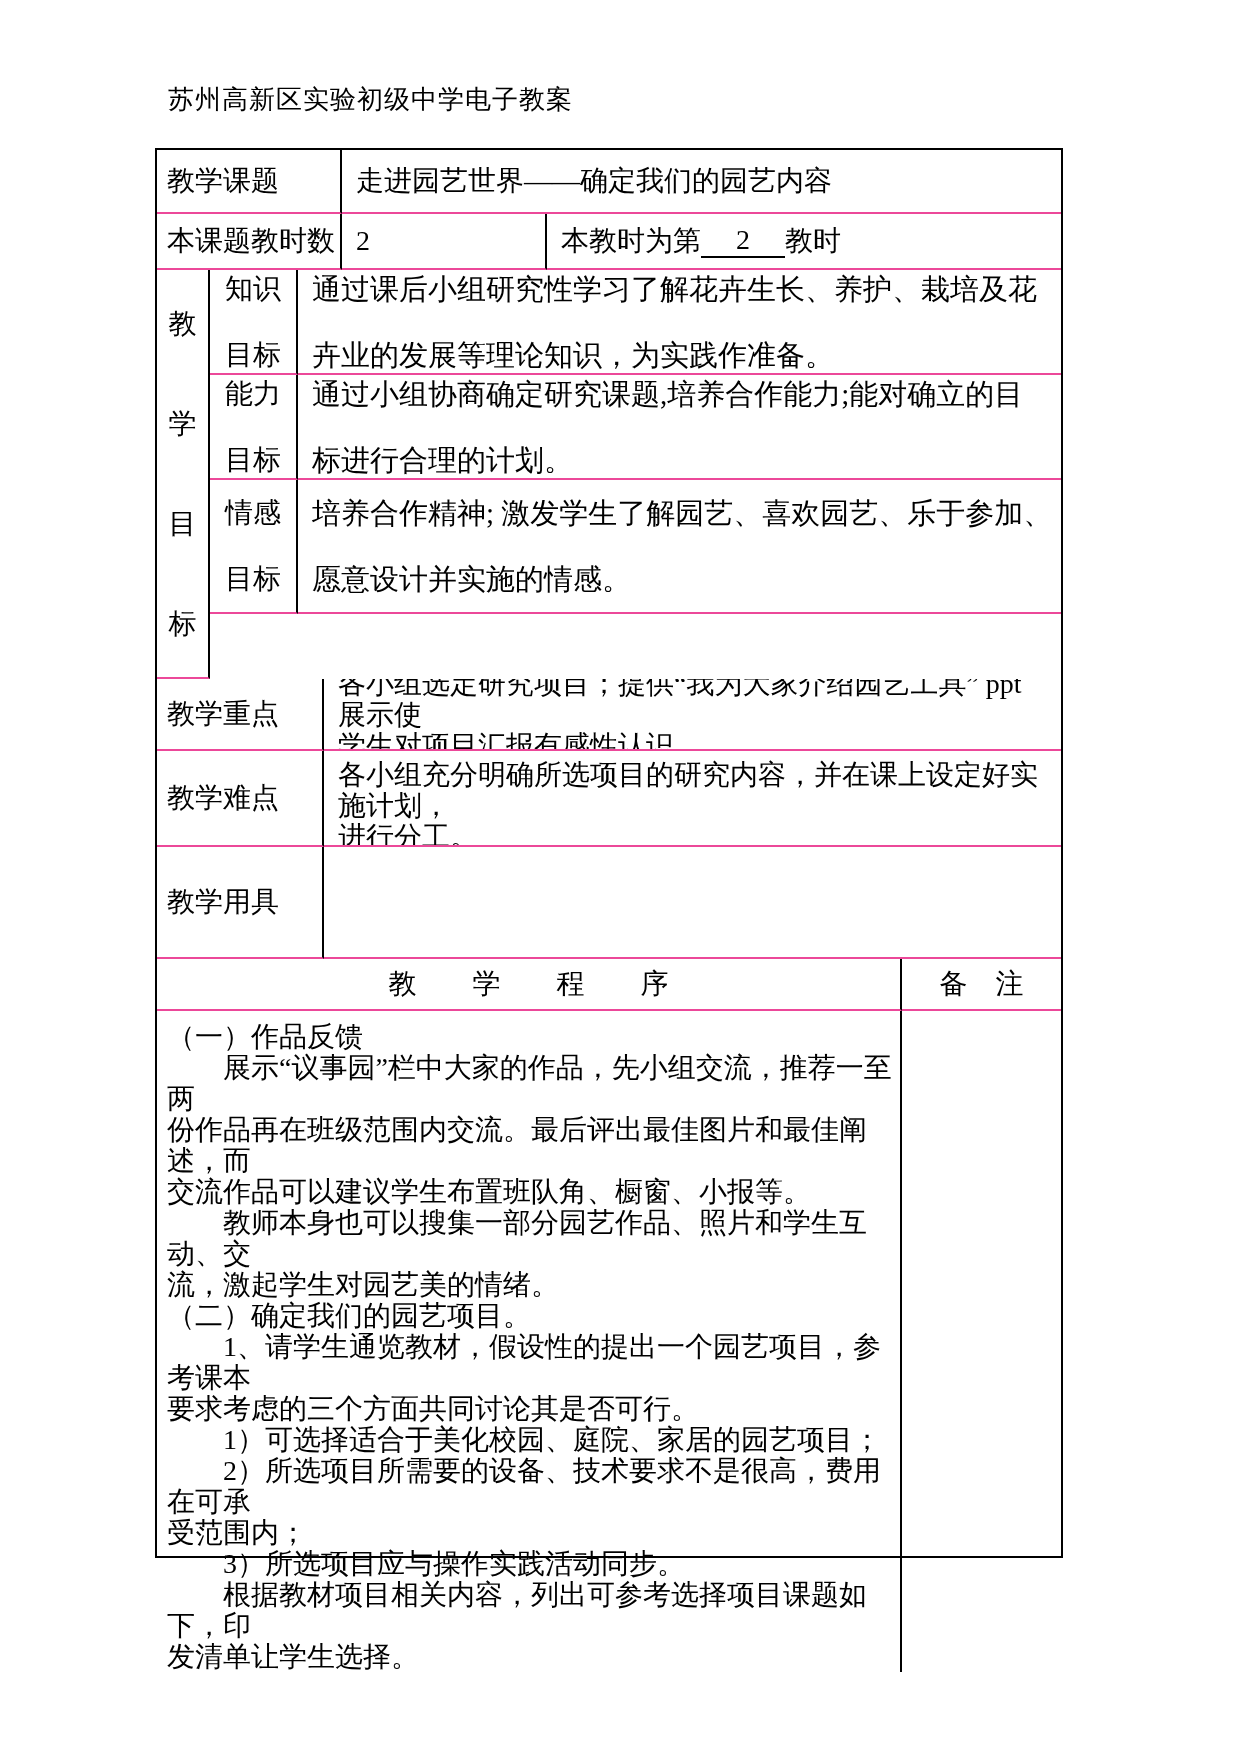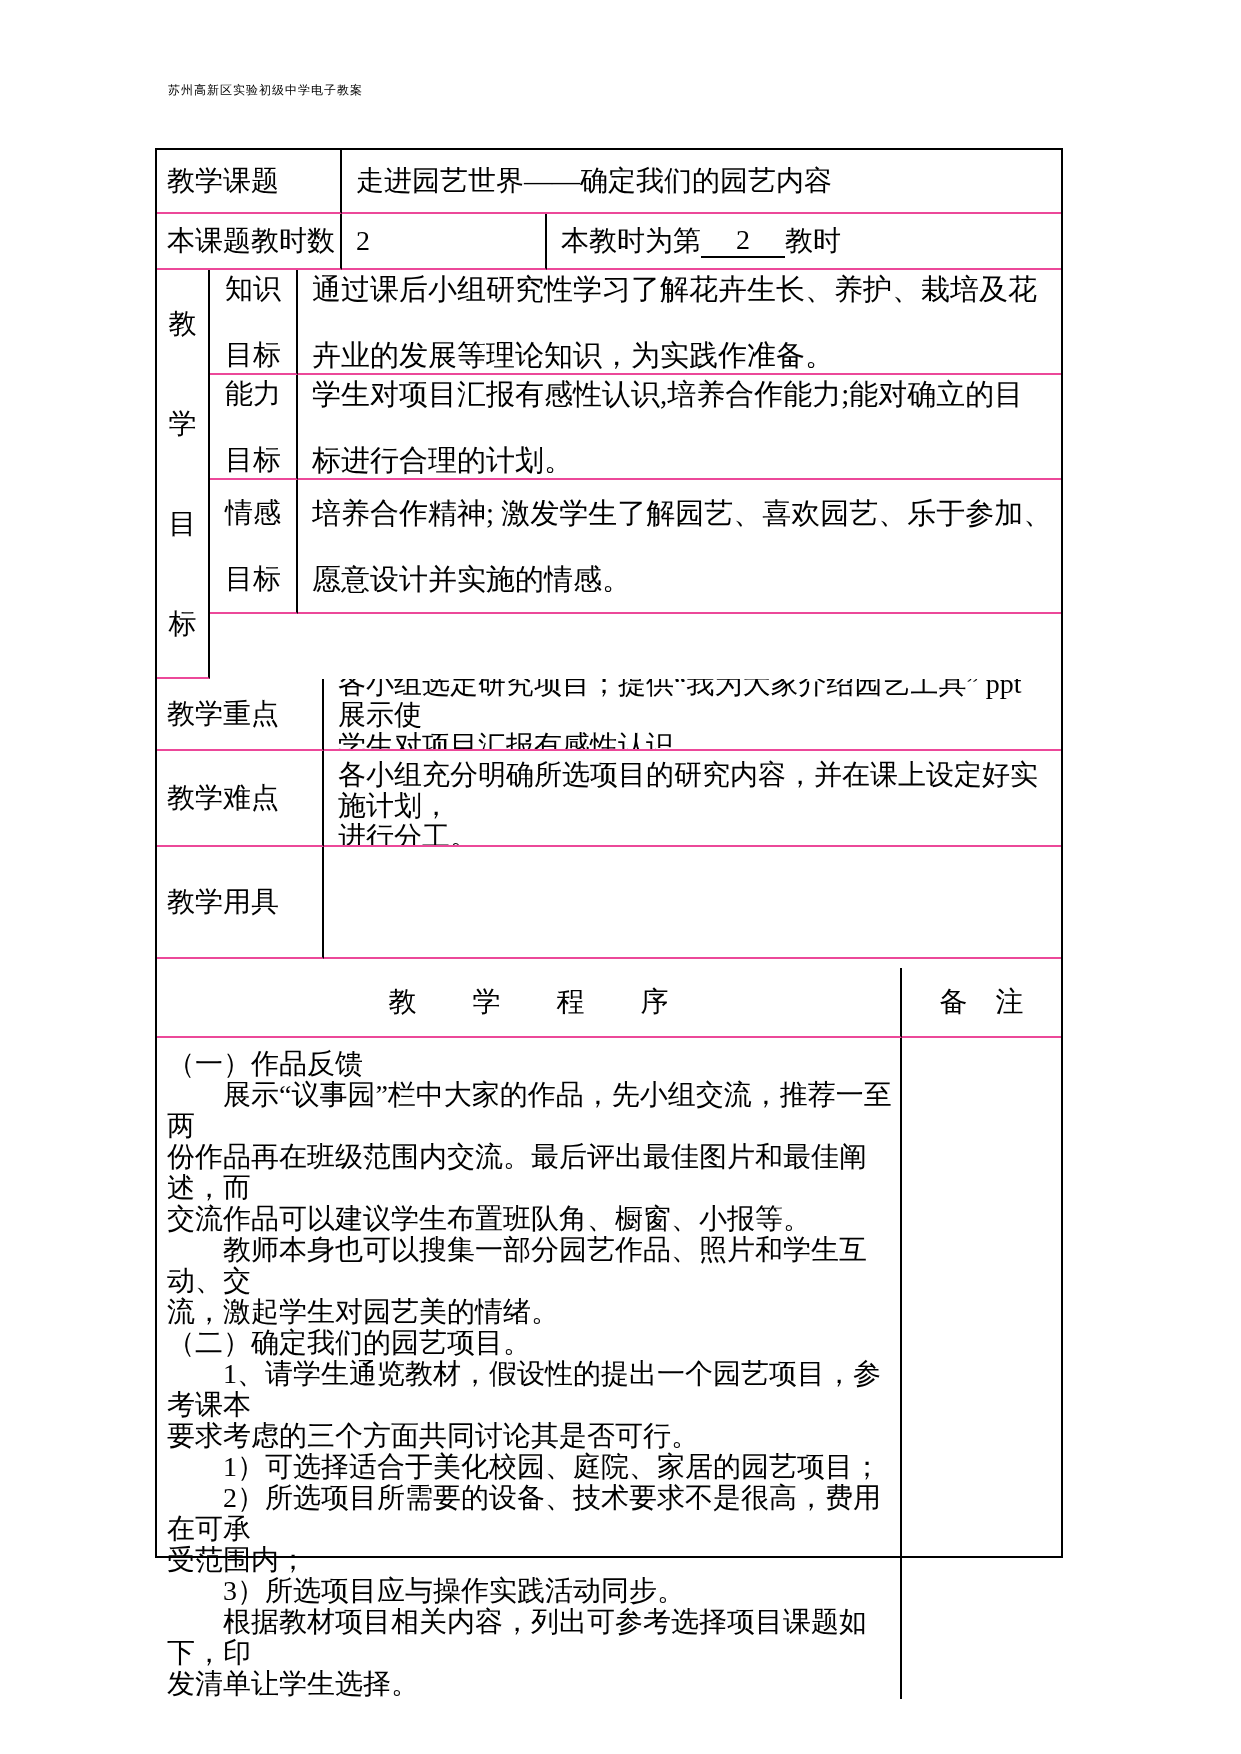--- a/index.html
+++ b/index.html
@@ -7,21 +7,21 @@
     position:relative;
     width:1241px;height:1754px;
     background:#ffffff;
     font-family:"Liberation Serif","DejaVu Serif",serif;
     color:#000;
     margin:0 auto;
     overflow:hidden;
   }
   .doc-title{
     position:absolute;left:168px;top:82px;
-    font-size:12px;letter-spacing:1px;
+    font-size:26px;letter-spacing:1px;
   }
   .lesson-table{
     position:absolute;left:155px;top:148px;
     width:908px;height:1410px;
     border:2px solid #000;
     box-sizing:border-box;
     display:flex;flex-direction:column;
   }
   .row{display:flex;box-sizing:border-box;flex-shrink:0;}
   .cell{
@@ -34,21 +34,21 @@
   }
   .cell.last{border-right:none;}
   .grow{flex:1;}
   
   .h-r1{height:64px;}
   .h-r2{height:56px;}
   .goal-block{height:409px;}
   .h-kp{height:72px;}
   .h-kd{height:96px;}
   .h-tool{height:112px;}
-  .h-ph{height:70px;margin-top:9px;}
+  .h-ph{height:52px;}
   .row-body{flex:1;}
   .row-body .cell{border-bottom:none;}
   
   .w-l1{width:185px;}
   .w-hours{width:205px;}
   .w-gv{width:53px;}
   .w-gl{width:88px;}
   .w-l2{width:167px;}
   .w-proc{width:745px;}
   
@@ -115,21 +115,21 @@
       <div class="grow" style="display:flex;flex-direction:column;">
         <div class="row" style="height:105px;">
           <div class="cell w-gl goal-label">知识
 目标</div>
           <div class="cell grow last goal-content">通过课后小组研究性学习了解花卉生长、养护、栽培及花
 卉业的发展等理论知识，为实践作准备。</div>
         </div>
         <div class="row" style="height:105px;justify-content:flex-end;">
           <div class="cell w-gl goal-label">能力
 目标</div>
-          <div class="cell grow last goal-content">学生对项目汇报有感性认识,培养合作能力;能对确立的目
+          <div class="cell grow last goal-content">通过小组协商确定研究课题,培养合作能力;能对确立的目
 标进行合理的计划。</div>
         </div>
         <div class="row" style="height:134px;">
           <div class="cell w-gl goal-label">情感
 目标</div>
           <div class="cell grow last goal-content">培养合作精神; 激发学生了解园艺、喜欢园艺、乐于参加、
 愿意设计并实施的情感。</div>
         </div>
       </div>
     </div>

